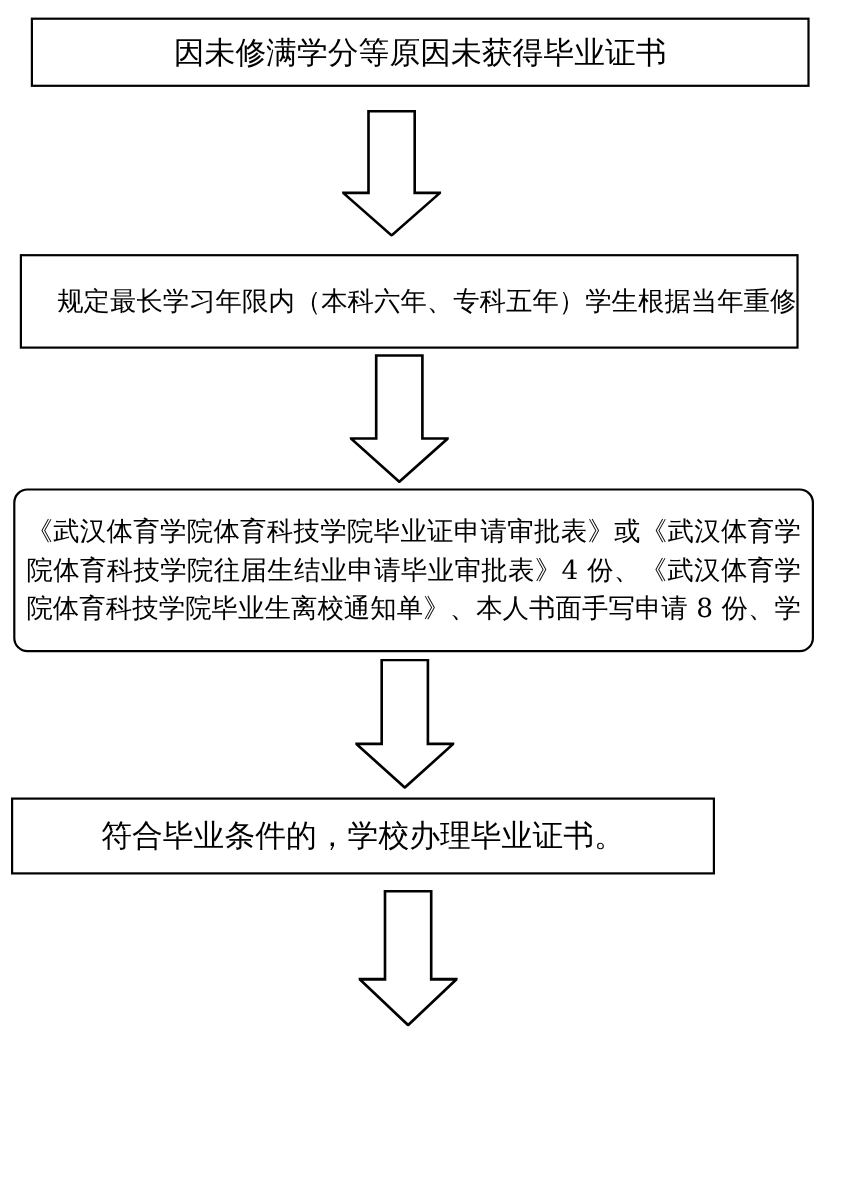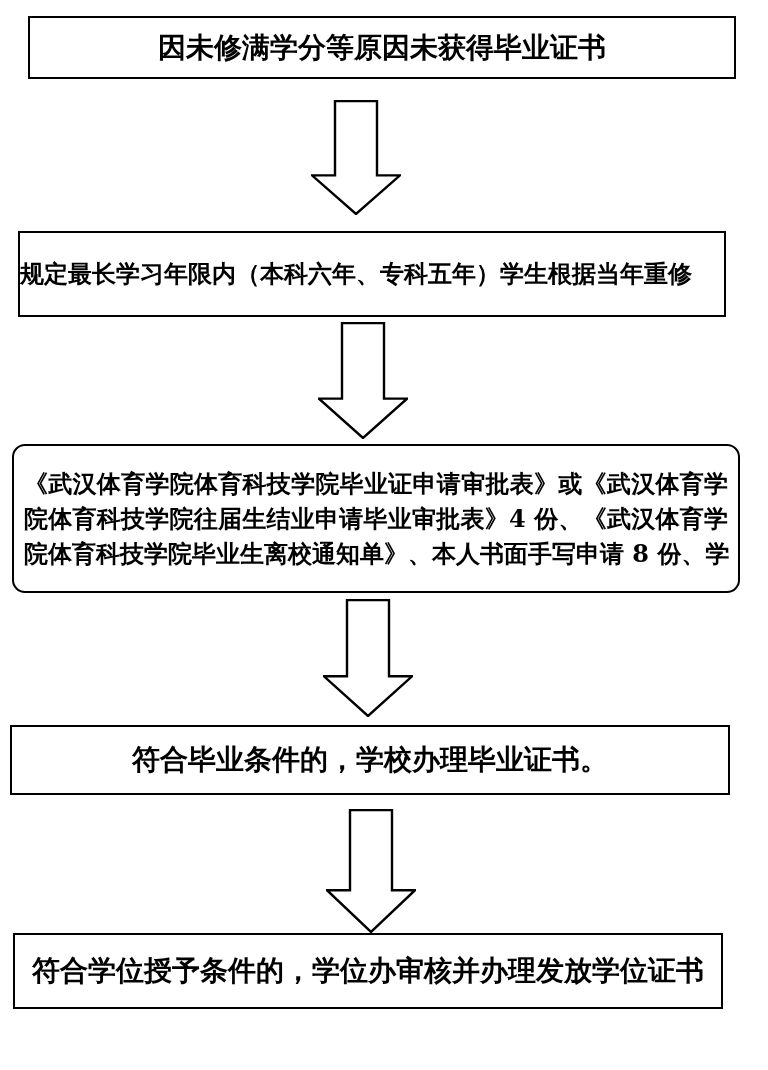--- a/index.html
+++ b/index.html
@@ -24,54 +24,53 @@
     position: absolute;
     border: 2px solid #000000;
     background: #ffffff;
     box-sizing: border-box;
     display: flex;
     flex-direction: column;
     justify-content: center;
   }
   .flow-box .line {
     white-space: nowrap;
-    font-weight: bold;
   }
   
   .box-1 {
     left: 28px; top: 16px;
     width: 708px; height: 63px;
     font-size: 28px;
     text-align: center;
   }
   
   .box-2 {
     left: 18px; top: 231px;
     width: 708px; height: 86px;
     font-size: 24px;
-    text-align: left;
+    text-align: right;
     line-height: 34px;
   }
   
   .box-3 {
     left: 12px; top: 444px;
     width: 728px; height: 149px;
     font-size: 24px;
     line-height: 35px;
     padding: 0 10px;
     border-radius: 13px;
   }
   .box-3 .line {
     text-align: justify;
     text-align-last: justify;
   }
   
   .box-4 {
     left: 10px; top: 725px;
-    width: 720px; height: 70px;
+    width: 640px; height: 70px;
     font-size: 28px;
     text-align: center;
   }
   
   .box-5 {
     left: 13px; top: 933px;
     width: 710px; height: 76px;
     font-size: 28px;
     text-align: center;
   }
@@ -125,17 +124,14 @@
   <div class="flow-box box-4">
     <div class="line">符合毕业条件的，学校办理毕业证书。</div>
   </div>
 
   <div class="flow-arrow arrow-4">
     <svg viewBox="0 0 90 116" preserveAspectRatio="none" xmlns="http://www.w3.org/2000/svg">
       <path d="M24 1 H66 V76 H89 L45 115 L1 76 H24 Z" fill="#ffffff" stroke="#000000" stroke-width="2.4"></path>
     </svg>
   </div>
 
-  <div class="flow-box box-5">
-    <div class="line">符合学位授予条件的，学位办审核并办理发放学位证书</div>
-  </div>
 
 </div>
 
 </body></html>

